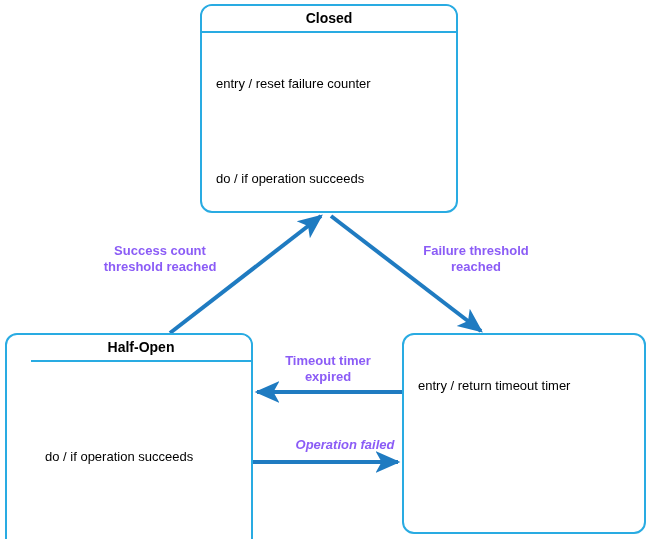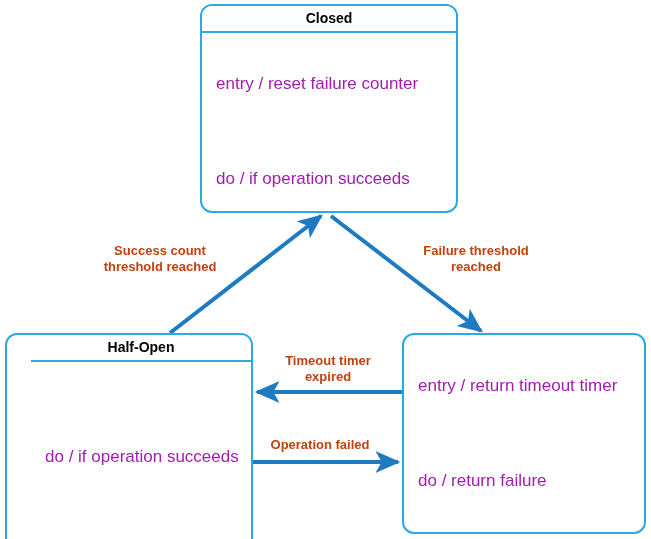--- a/index.html
+++ b/index.html
@@ -33,22 +33,22 @@
     line-height: 25px;
     text-align: center;
     font-size: 14px;
     font-weight: bold;
     color: #000000;
     border-bottom: 2px solid #29ABE2;
     background: #ffffff;
   }
   .state-body {
     padding: 8px 0 0 14px;
-    font-size: 17px;
-    color: #a21caf;
+    font-size: 13px;
+    color: #000000;
     line-height: 17px;
     white-space: pre;
   }
   .state-body .ln {
     white-space: pre;
     display: block;
     height: 17px;
   }
   .state-body .blank {
     height: 10px;
@@ -65,30 +65,30 @@
     width: 651px;
     height: 539px;
     z-index: 2;
   }
 
   
   .edge-label {
     position: absolute;
     font-size: 13px;
     font-weight: bold;
-    color: #c2410c;
+    color: #8b5cf6;
     text-align: center;
     line-height: 16px;
     z-index: 4;
     white-space: pre-line;
   }
   #lbl-success  { left: 86px;  top: 243px; width: 148px; }
   #lbl-failure  { left: 400px; top: 243px; width: 152px; }
   #lbl-timeout  { left: 258px; top: 353px; width: 140px; }
-  #lbl-opfailed { left: 248px; top: 437px; width: 144px; }
+  #lbl-opfailed { left: 273px; top: 437px; width: 144px; font-style: italic; }
 </style>
 </head>
 <body>
 
 <div id="canvas">
 
   <svg id="arrow-layer" viewBox="0 0 651 539" width="651" height="539" xmlns="http://www.w3.org/2000/svg">
     <defs>
       <marker id="ah" markerWidth="7" markerHeight="7" refX="5.6" refY="3.1" orient="auto" markerUnits="strokeWidth">
         <path d="M0,0.4 L6.2,3.1 L0,5.8 L1.5,3.1 Z" fill="#1F7BC1"></path>
@@ -130,21 +130,20 @@
       
       
       
     </div>
   </div>
 
   <div id="box-open" class="state-box">
     <div class="state-body">
       <span class="ln">entry / return timeout timer</span>
       <span class="ln blank"></span>
-      <span class="ln">do / return failure</span>
       
       
     </div>
   </div>
 
   <div id="lbl-success" class="edge-label">Success count
 threshold reached</div>
 
   <div id="lbl-timeout" class="edge-label">Timeout timer
 expired</div>

